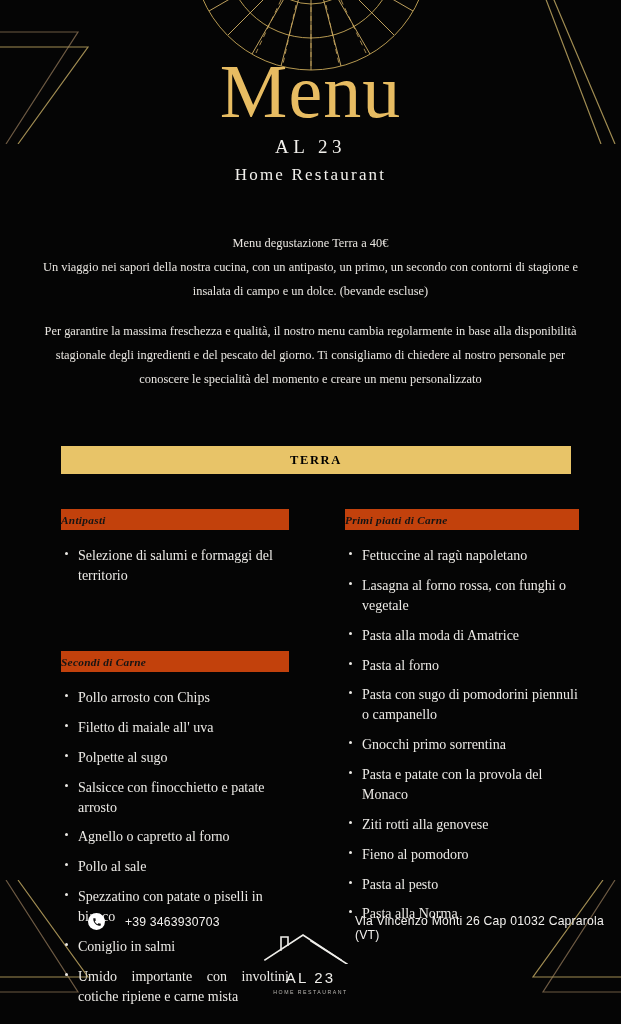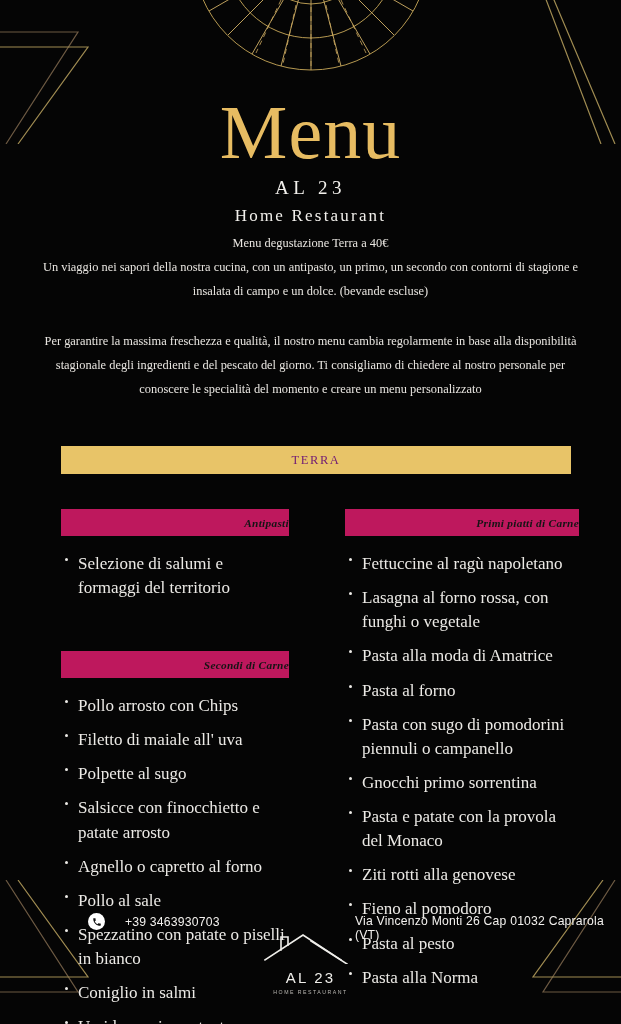--- a/index.html
+++ b/index.html
@@ -20,21 +20,21 @@
   .corner-orn { position:absolute; pointer-events:none; }
   .orn-tl { left:-4px;  top:-6px; }
   .orn-tr { right:-4px; top:-6px; transform:scaleX(-1); }
   .orn-bl { left:-4px;  bottom:-6px; transform:scaleY(-1); }
   .orn-br { right:-4px; bottom:-6px; transform:scale(-1,-1); }
   .fan-orn { position:absolute; left:50%; top:-168px; transform:translateX(-50%); pointer-events:none; }
 
   
   .header { position:absolute; top:0; left:0; width:621px; text-align:center; }
   .menu-title {
-    margin-top:96px;
+    margin-top:55px;
     font-family:"Liberation Serif", serif;
     font-size:76px;
     line-height:0.95;
     color:#e7bc62;
     letter-spacing:1px;
     font-weight:400;
   }
   .brand-al23 {
     margin-top:9px;
     font-family:"Liberation Serif", serif;
@@ -51,61 +51,61 @@
   }
 
   
   .intro { position:absolute; top:232px; left:40px; width:541px; text-align:center; }
   .intro p {
     color:#e9e6e1;
     font-size:12.4px;
     line-height:1.92;
     font-family:"Liberation Serif", serif;
   }
-  .intro p.para2 { margin-top:27px;text-align:center; }
+  .intro p.para2 { margin-top:17px;text-align:center; }
 
   
   .terra-banner {
     position:absolute; top:446px; left:61px;
     width:510px; height:28px;
     background:#e8c468;
     display:flex; align-items:center; justify-content:center;
   }
   .terra-banner span {
-    color:#701a75;
+    color:#000000;
     font-size:12.5px;
     letter-spacing:1.6px;
-    font-weight:400;
+    font-weight:700;
     font-family:"Liberation Serif", serif;
   }
 
   
   .col { position:absolute; top:509px; }
   .col-left  { left:61px;  width:228px; }
   .col-right { left:345px; width:234px; }
 
   .cat-bar {
-    height:27px;
-    background:#be185d;
-    display:flex; align-items:center; justify-content:flex-end;
+    height:21px;
+    background:#c2410c;
+    display:flex; align-items:center; justify-content:flex-start;
   }
   .cat-bar span {
     color:#141414;
     font-size:11.3px;
     font-weight:700;
     font-style:italic;
     letter-spacing:0.3px;
     font-family:"Liberation Serif", serif;
   }
 
   ul.dishes { list-style:none; margin-top:16px; }
   ul.dishes li {
     position:relative;
     color:#eceae6;
-    font-size:17px;
+    font-size:14px;
     line-height:1.42;
     padding-left:17px;
     margin-bottom:10px;
     font-family:"Liberation Serif", serif;
   }
   ul.dishes li::before {
     content:"";
     position:absolute;
     left:4px; top:6px;
     width:3px; height:3px;

